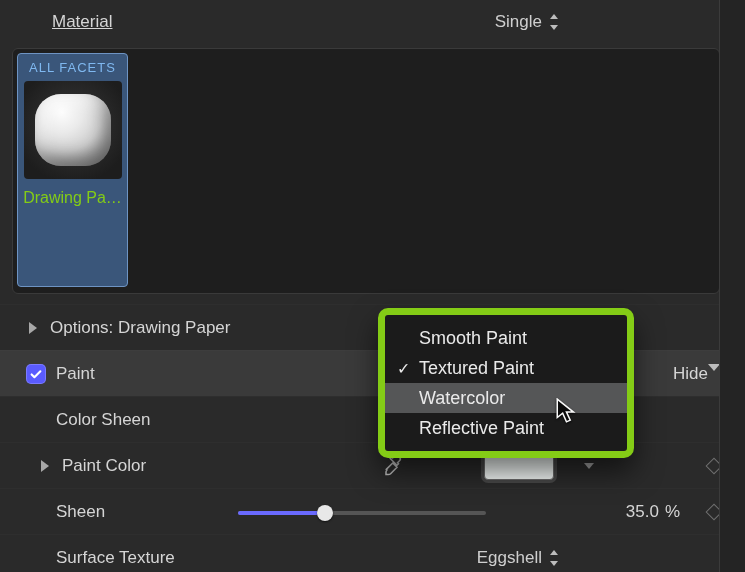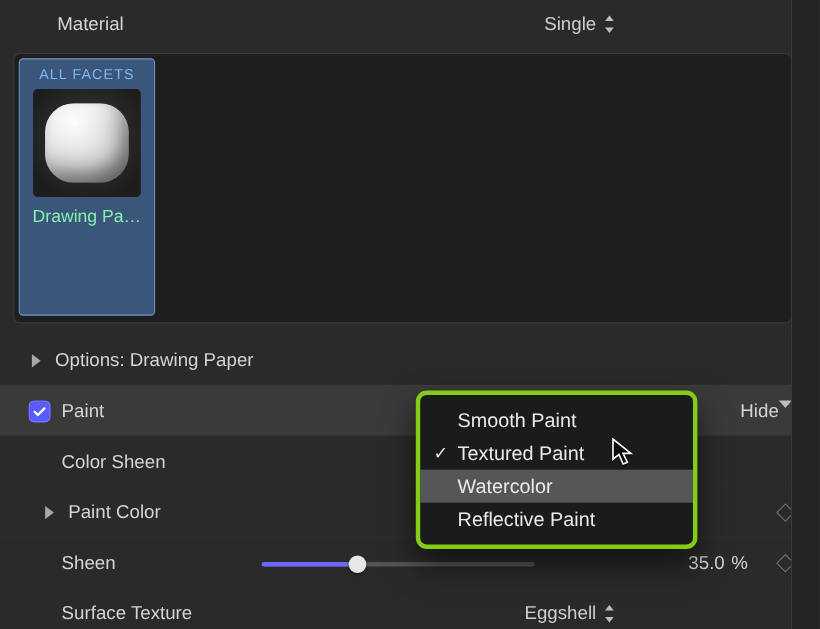--- a/index.html
+++ b/index.html
@@ -20,21 +20,21 @@
   
   .row {
     display: flex;
     align-items: center;
     height: 44px;
     padding: 0 12px;
   }
   .row-label {
     color: #d5d5d5;
   }
-  .material-row .row-label { margin-left: 40px; }
+  .material-row .row-label { margin-left: 40px; text-decoration: underline; }
   .material-value {
     margin-left: auto;
     margin-right: 160px;
     display: flex;
     align-items: center;
   }
   .updown {
     display: inline-block;
     margin-left: 6px;
     width: 12px;
@@ -55,21 +55,21 @@
   
   .facets-well {
     margin: 4px 12px 10px 12px;
     background: #1e1e1e;
     border: 1px solid #3a3a3a;
     border-radius: 6px;
     height: 246px;
     padding: 4px;
   }
   .facet-card {
-    width: 124px;
+    width: 111px;
     height: 234px;
     background: #3a567a;
     border: 1px solid #6e94c3;
     border-radius: 4px;
     padding: 4px 4px 6px 4px;
     display: flex;
     flex-direction: column;
     align-items: center;
   }
   .facet-tab {
@@ -90,21 +90,21 @@
   .thumb-blob {
     width: 76px;
     height: 72px;
     border-radius: 26px;
     background: radial-gradient(circle at 35% 25%, #fdfdfd 0%, #eaeaea 28%, #cfcfcf 55%, #9a9a9a 85%);
     box-shadow: inset -6px -10px 16px rgba(0,0,0,.35), inset 8px 10px 14px rgba(255,255,255,.5);
   }
   .facet-name {
     margin-top: 10px;
     font-size: 16px;
-    color: #86efac;
+    color: #84cc16;
     white-space: nowrap;
     overflow: hidden;
     text-overflow: ellipsis;
     width: 112px;
     text-align: center;
   }
 
   
   .prop-section { }
   .prop-row {
@@ -227,26 +227,25 @@
     color: #d5d5d5;
   }
 
   
   .popup {
     position: absolute;
     left: 378px;
     top: 308px;
     width: 256px;
     background: #1b1b1b;
-    border: 4px solid #84cc16;
+    border: 7px solid #84cc16;
     border-radius: 10px;
     box-shadow: 0 14px 28px rgba(0,0,0,.55);
     padding: 8px 0;
     z-index: 50;
-    margin-top: 47px;
   }
   .popup-item {
     height: 30px;
     display: flex;
     align-items: center;
     padding: 0 18px 0 34px;
     color: #eaeaea;
     font-size: 18px;
     position: relative;
   }

